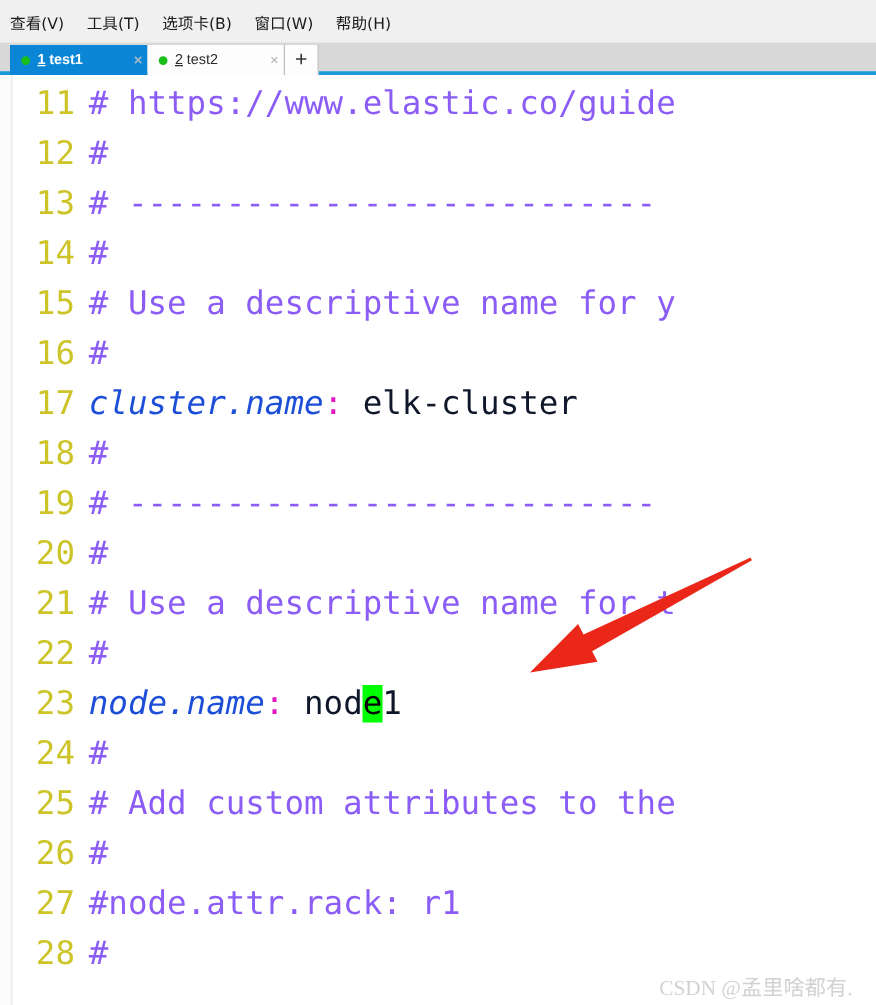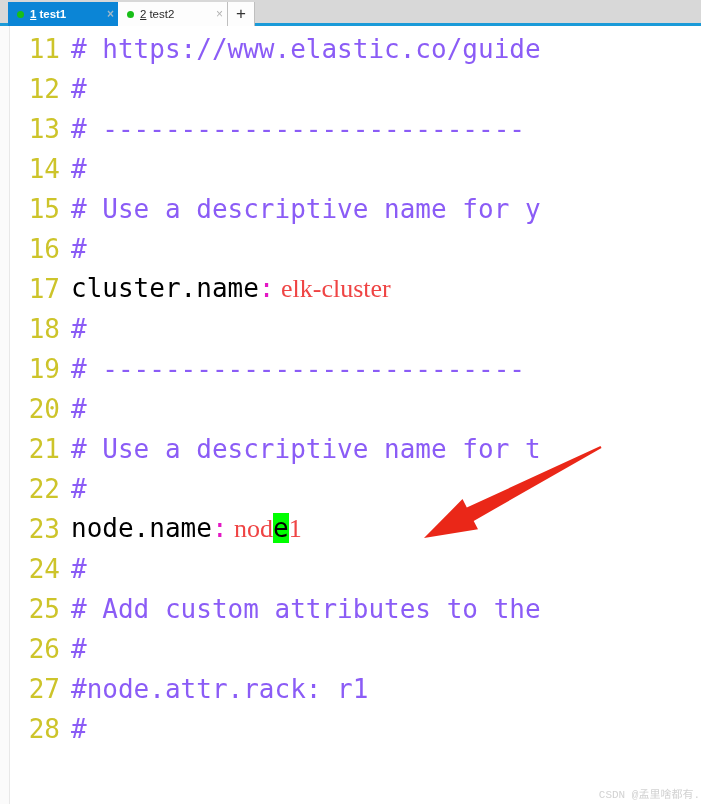--- a/index.html
+++ b/index.html
@@ -157,52 +157,59 @@
     width: 62px;
     min-width: 62px;
     text-align: right;
     padding-right: 11px;
     box-sizing: border-box;
     user-select: none;
     flex: 0 0 auto;
   }
   .ltext { flex: 1 1 auto; white-space: pre; }
   .tok-comment { color: #8b5cf6; }
-  .tok-key     { color: #000000; }
+  .tok-key     { color: #1d4ed8; font-style: italic; }
   .tok-colon   { color: #e317c4; }
-  .tok-val     { color: #ef4444; font-family: Liberation Serif, serif; }
+  .tok-val     { color: #0f172a; }
   .tok-sel     { background: #00ff00; color: #000000; }
 
   
   .arrow-layer {
     position: absolute;
     left: 0; top: 0;
     width: 701px; height: 804px;
     pointer-events: none;
     z-index: 30;
   }
 
   
   .watermark {
     position: absolute;
-    right: 1px;
+    right: 19px;
     bottom: 3px;
-    font-size: 11px;
+    font-size: 17px;
     color: #d2d2d2;
-    font-family: Liberation Mono, monospace;
+    font-family: Liberation Serif, serif;
     white-space: nowrap;
     z-index: 40;
     user-select: none;
   }
 </style>
 </head>
 <body>
 
 <div class="window">
 
+  <div class="menubar">
+    <div class="menu-item">查看(V)</div>
+    <div class="menu-item">工具(T)</div>
+    <div class="menu-item">选项卡(B)</div>
+    <div class="menu-item">窗口(W)</div>
+    <div class="menu-item">帮助(H)</div>
+  </div>
 
   <div class="tabbar">
     <div class="tab active">
       <span class="tab-dot"></span>
       <span class="tab-index">1</span>
       <span class="tab-label">test1</span>
       <span class="tab-close">×</span>
     </div>
     <div class="tab inactive">
       <span class="tab-dot"></span>

